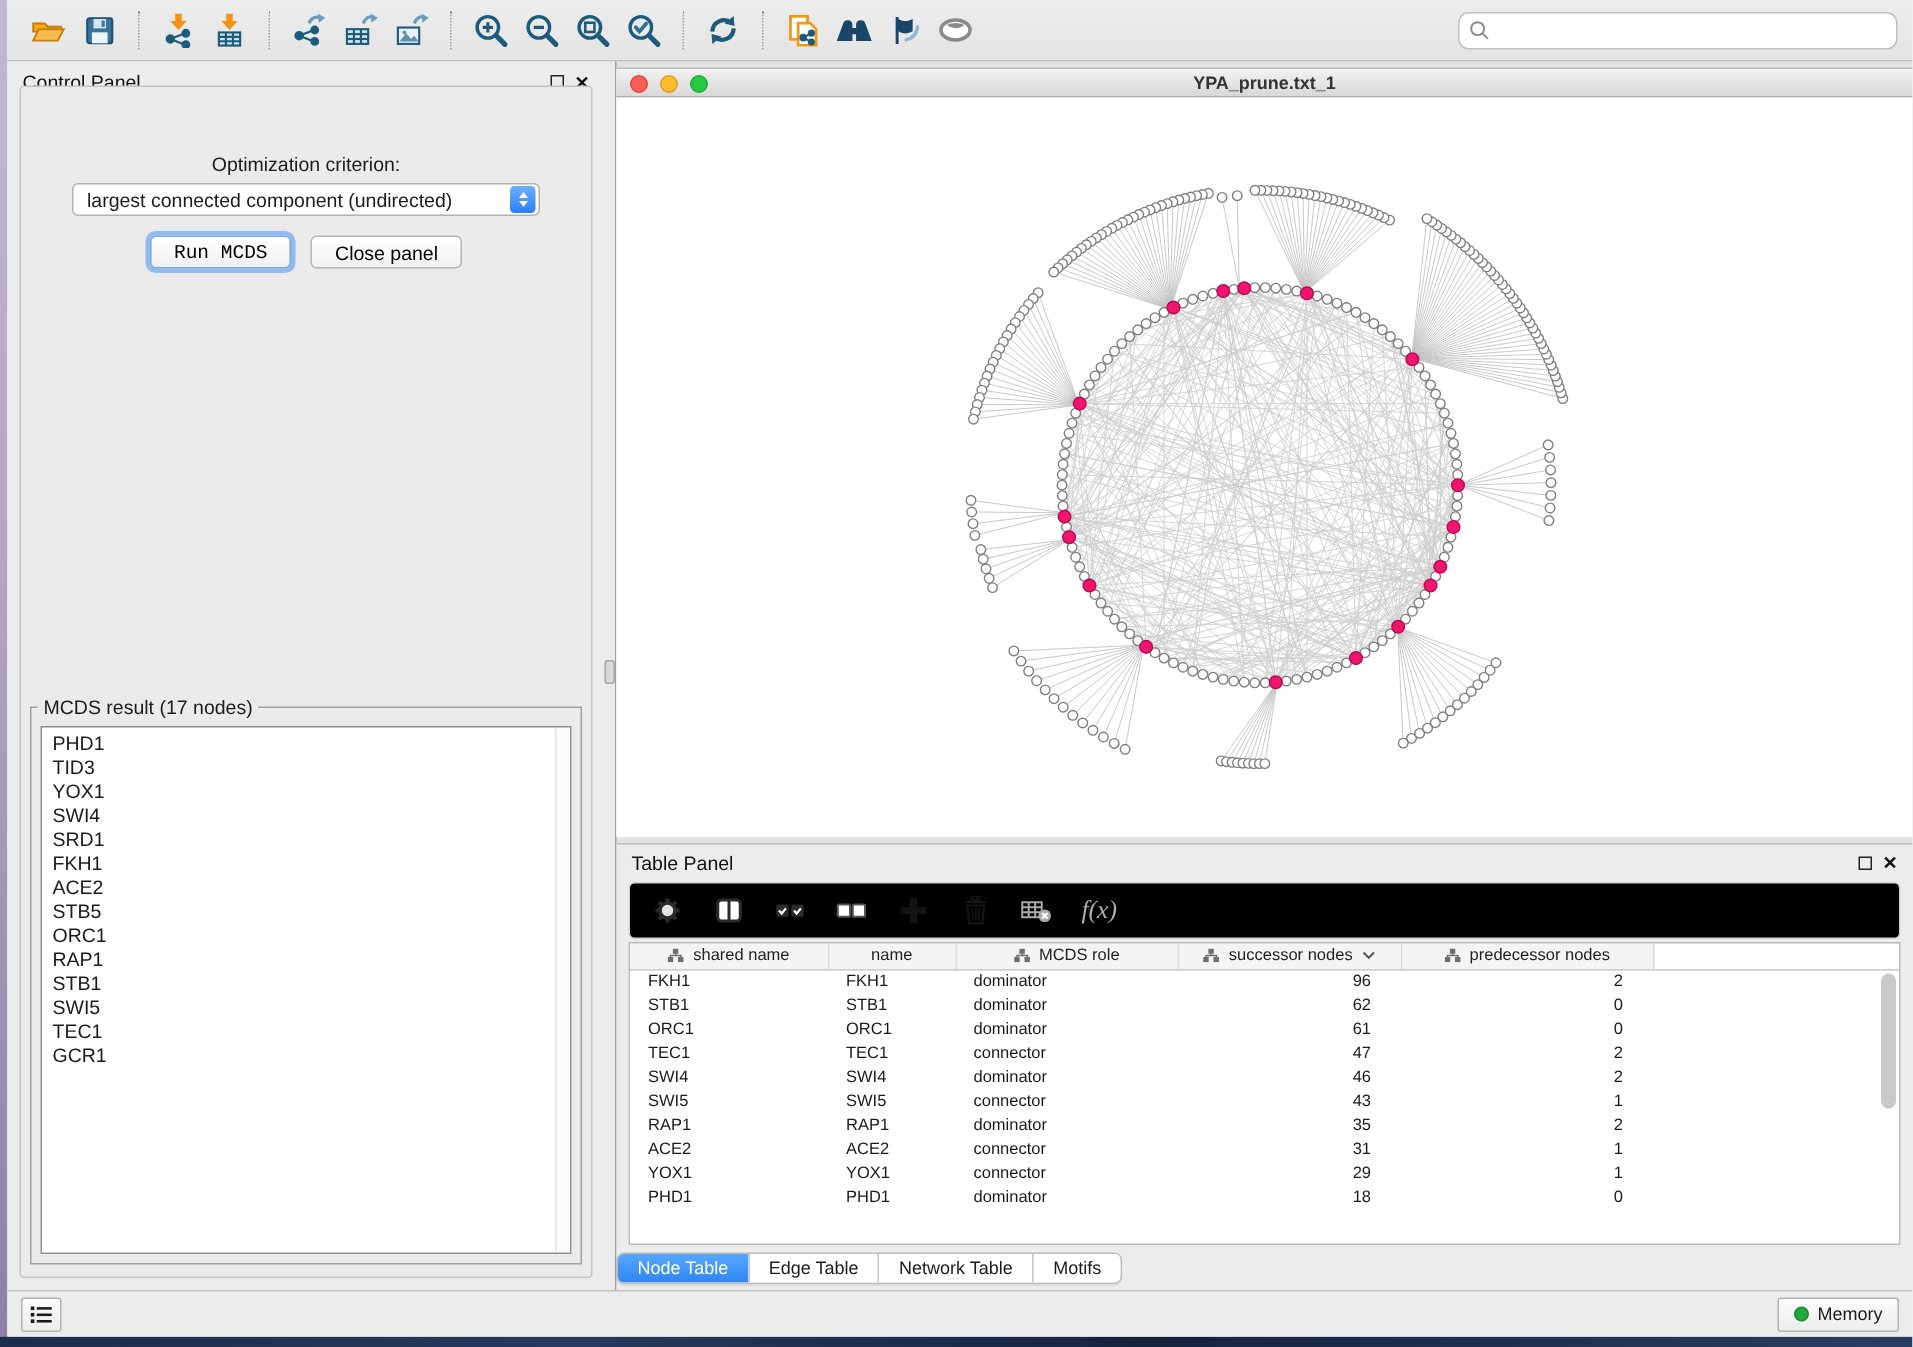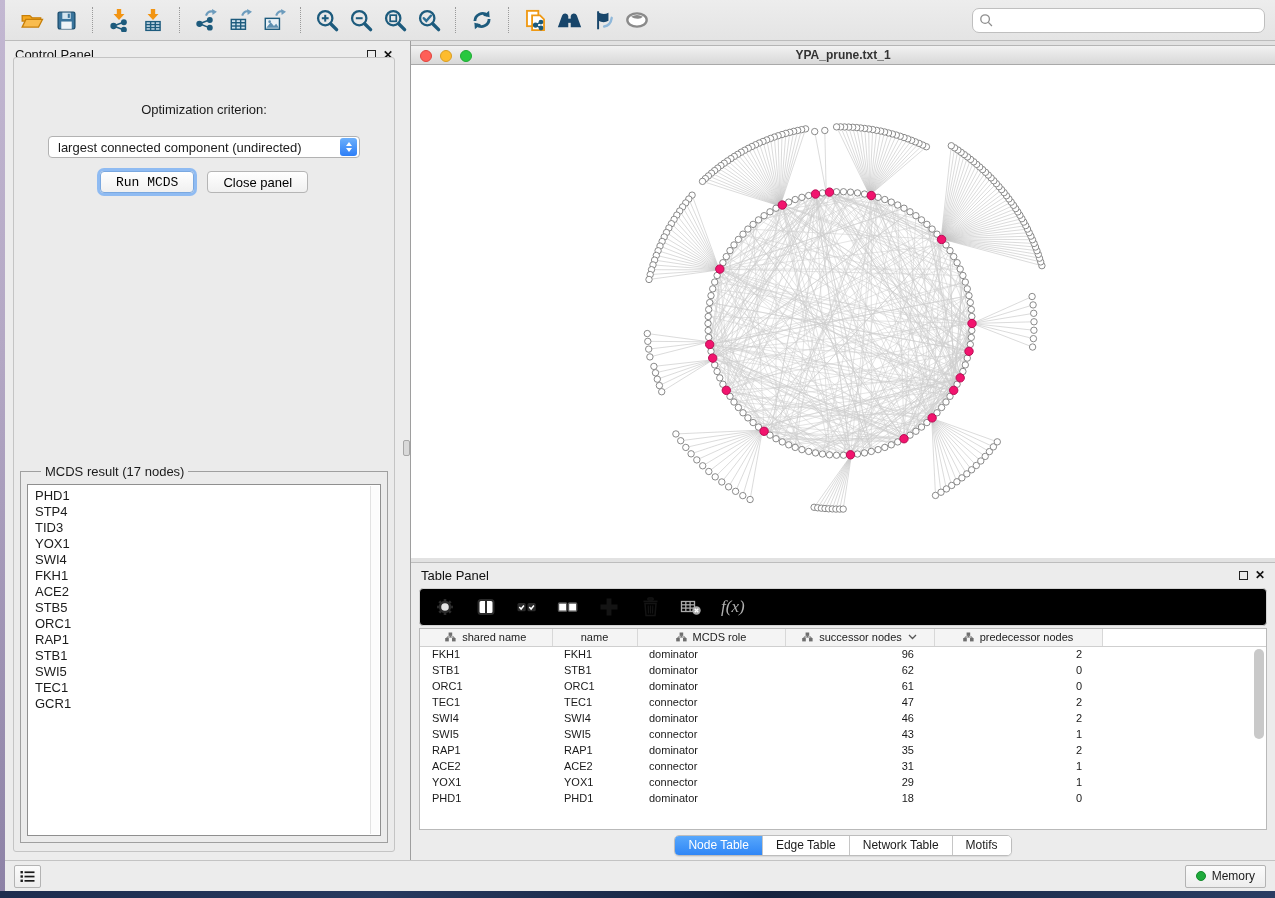--- a/index.html
+++ b/index.html
@@ -41,36 +41,36 @@
   .tabs-row { display:flex; justify-content:center; margin-top:2px; position:relative; z-index:2; }
   .tab { height:21px; display:flex; align-items:center; padding:0 13px; background:#fdfdfd;
          border:1px solid #bdbdbd; border-left:none; font-size:13px; }
   .tab:first-child { border-left:1px solid #bdbdbd; border-radius:4px 0 0 4px; }
   .tab:last-child { border-radius:0 4px 4px 0; }
   .tab.active { background:linear-gradient(#54a5fc,#2f86f6); color:#fff; border-color:#2f7ce0; }
 
   .tab-content { flex:1 1 auto; min-height:0; margin:-11px 8px 8px; border:1px solid #c4c4c4; border-radius:3px;
                  background:#ebebeb; display:flex; flex-direction:column; padding-top:30px; }
   .opt-label { text-align:center; font-size:13px; margin-top:14px; }
-  .select-row { display:flex; justify-content:center; margin-top:19px;align-items:center; }
+  .select-row { display:flex; justify-content:center; margin-top:5px;align-items:center; }
   .mac-select { width:312px; height:22px; background:#fff; border:1px solid #b2b2b2; border-radius:4px;
                 display:flex; align-items:center; position:relative; }
   .mac-select .sel-text { flex:1; padding-left:9px; font-size:13px; white-space:nowrap; overflow:hidden; }
   .sel-stepper { width:17px; height:18px; margin-right:2px; border-radius:3px;
                  background:linear-gradient(#6db0fb,#2d7ef7); display:flex; flex-direction:column;
                  align-items:center; justify-content:center; gap:2px; }
   .sel-stepper .tri-up { width:0; height:0; border-left:3.5px solid transparent; border-right:3.5px solid transparent; border-bottom:4px solid #fff; }
   .sel-stepper .tri-down { width:0; height:0; border-left:3.5px solid transparent; border-right:3.5px solid transparent; border-top:4px solid #fff; }
   .btn-row { display:flex; justify-content:center; gap:13px; margin-top:13px; }
   .mac-btn { height:22px; padding:0 15px; font-size:13px; background:linear-gradient(#ffffff,#f0f0f0);
              border:1px solid #b5b5b5; border-radius:4px; font-family:"Liberation Sans",sans-serif; }
   .mac-btn.focus-ring { box-shadow:0 0 0 3px rgba(104,167,245,.7); border-color:#7aa8e0;font-family:Liberation Mono, monospace; }
 
   .groupbox { margin:auto 6px 8px; position:relative; border:1px solid #9f9f9f; padding:12px 6px 6px; background:#ebebeb; }
-  .groupbox-title { position:absolute; top:-8px; left:20px; padding:0 4px; background:#ebebeb; font-size:13px; }
+  .groupbox-title { position:absolute; top:-8px; left:4px; padding:0 4px; background:#ebebeb; font-size:13px; }
   .result-list { background:#fff; border:1px solid #8f8f8f; height:352px; overflow:hidden; position:relative;
                  padding:3px 0 0 7px; }
   .list-item { font-size:13px; line-height:16px; }
   .list-scroll { position:absolute; top:1px; right:1px; bottom:1px; width:9px; background:#fcfcfc; border-left:1px solid #e2e2e2; }
 
   
   .v-divider { width:7px; flex:0 0 7px; background:#ececec; position:relative; }
   .v-divider .handle { position:absolute; top:399px; left:0px; width:7px; height:16px; background:#d9d9d9;
                        border:1px solid #a7a7a7; border-radius:2px; }
 
@@ -108,21 +108,21 @@
   table.node-table col.c0{width:132px} table.node-table col.c1{width:85px}
   table.node-table col.c2{width:148px} table.node-table col.c3{width:149px}
   table.node-table col.c4{width:168px} table.node-table col.c5{width:auto}
   .node-table th { height:17px; background:#f4f4f4; border-right:1px solid #d8d8d8; border-bottom:1px solid #cfcfcf;
                    font-weight:normal; font-size:11px; color:#222; overflow:hidden; white-space:nowrap; }
   .th-inner { display:flex; align-items:center; justify-content:center; gap:6px; padding:0 4px; }
   .node-table td { height:16px; font-size:11px; padding:0 6px 0 12px; white-space:nowrap; overflow:hidden; color:#1a1a1a; }
   .node-table td.num { text-align:right; padding-right:20px; }
   .v-scroll { position:absolute; top:20px; right:2px; width:10px; height:90px; background:#c9c9c9; border-radius:5px; }
 
-  .tp-tabs { height:30px; flex:0 0 30px; display:flex; align-items:center; justify-content:center; }
+  .tp-tabs { height:30px; flex:0 0 30px; display:flex; align-items:center; }
   .seg-group { display:flex; border:1px solid #bdbdbd; border-radius:5px; overflow:hidden; background:#fff; box-shadow:0 1px 1px rgba(0,0,0,.08); }
   .seg { height:19px; display:flex; align-items:center; padding:0 13px; font-size:12px; border-left:1px solid #c6c6c6; background:#fff; }
   .seg:first-child { border-left:none; }
   .seg.active { background:linear-gradient(#57a7fc,#2f86f6); color:#fff; }
 
   
   .status-bar { height:31px; flex:0 0 31px; background:#ececec; border-top:1px solid #c3c3c3;
                 display:flex; align-items:center; padding:0 9px; }
   .status-left-btn { width:27px; height:23px; background:linear-gradient(#fbfbfb,#ededed); border:1px solid #b3b3b3;
                      border-radius:2px; display:flex; align-items:center; justify-content:center; }
@@ -326,24 +326,24 @@
           <div class="btn-row">
             <button class="mac-btn focus-ring">Run MCDS</button>
             <button class="mac-btn">Close panel</button>
           </div>
 
           <div class="groupbox">
             <span class="groupbox-title">MCDS result (17 nodes)</span>
             <div class="result-list">
               <div class="list-scroll"></div>
             <div class="list-item">PHD1</div>
-                <div class="list-item">STP4</div>
                 <div class="list-item">TID3</div>
                 <div class="list-item">YOX1</div>
                 <div class="list-item">SWI4</div>
+                <div class="list-item">SRD1</div>
                 <div class="list-item">FKH1</div>
                 <div class="list-item">ACE2</div>
                 <div class="list-item">STB5</div>
                 <div class="list-item">ORC1</div>
                 <div class="list-item">RAP1</div>
                 <div class="list-item">STB1</div>
                 <div class="list-item">SWI5</div>
                 <div class="list-item">TEC1</div>
                 <div class="list-item">GCR1</div>
               </div>

